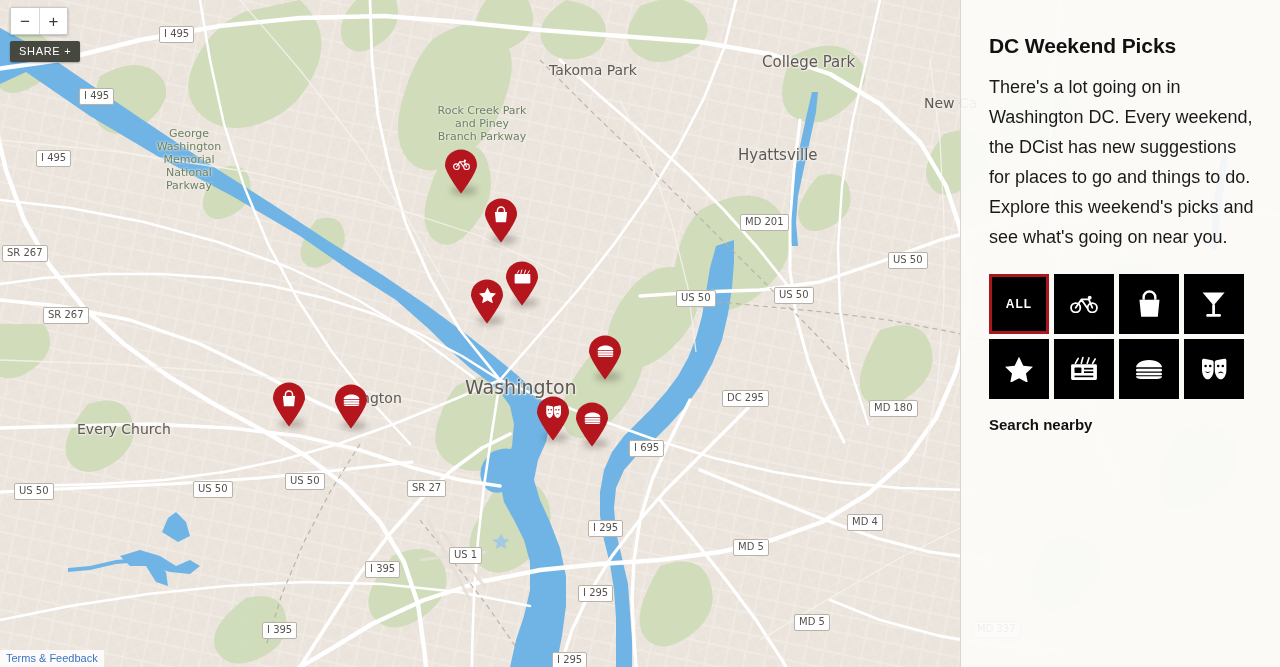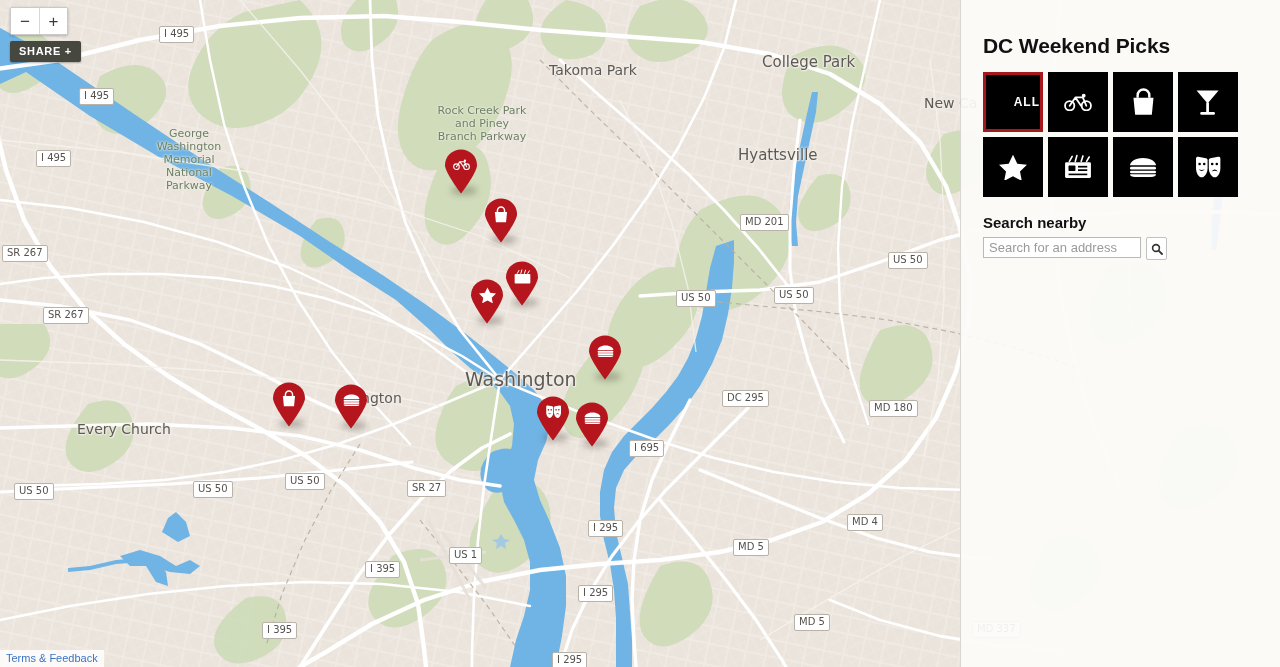--- a/index.html
+++ b/index.html
@@ -105,21 +105,21 @@
     font-family: "Liberation Sans", sans-serif;
     padding: 0;
   }
   #zoom-controls button + button { border-left: 1px solid #d8d8d8; }
 
   #share-button {
     position: absolute; left: 10px; top: 41px;
     background: #46473f;
     color: #fff;
     font-size: 11px;
-    font-weight: bold;
+    font-weight: normal;
     letter-spacing: .7px;
     padding: 4px 9px 5px 9px;
     border: 0;
     border-radius: 2px;
     cursor: pointer;
     box-shadow: 0 1px 2px rgba(0,0,0,.3);
     font-family: "Liberation Sans", sans-serif;
     z-index: 40;
   }
 
@@ -134,21 +134,21 @@
     z-index: 40;
   }
 
   
   #sidebar {
     position: absolute;
     right: 0; top: 0;
     width: 320px; height: 667px;
     background: rgba(252,251,249,.935);
     border-left: 1px solid rgba(150,145,138,.35);
-    padding: 34px 24px 0 22px;
+    padding: 34px 24px 0 28px;
     z-index: 30;
     overflow: hidden;
   }
   #panel-title {
     font-size: 21px;
     font-weight: bold;
     color: #111;
     margin: 0 0 14px 0;
     letter-spacing: -.1px;
   }
@@ -171,35 +171,35 @@
   .cat-cell { width: 65px; height: 65px; padding: 0 5px 5px 0; }
   .cat-btn {
     width: 60px; height: 60px;
     background: #000;
     border: 0;
     display: flex; align-items: center; justify-content: center;
     cursor: pointer;
     color: #fff;
     padding: 0;
   }
-  .cat-btn.selected { border: 3px solid #ec4899; justify-content: flex-end; }
+  .cat-btn.selected { border: 3px solid #ec4899; }
   .cat-btn .cat-label {
     font-size: 12px;
     font-weight: bold;
     letter-spacing: 1px;
     color: #fff;
     font-family: "Liberation Sans", sans-serif;
   }
   .cat-btn svg { display: block; fill: #fff; }
 
   #search-heading {
     font-size: 15px;
     font-weight: bold;
     color: #111;
-    margin: 0 0 6px 0;
+    margin: 0 0 16px 0;
   }
   #search-row { display: flex; align-items: stretch; gap: 5px; }
   #search-input {
     width: 158px;
     height: 21px;
     border: 1px solid #b9b9b9;
     background: #fff;
     font-size: 13px;
     color: #333;
     padding: 1px 5px;
@@ -374,21 +374,21 @@
     <div class="map-layer" id="park-label-layer">
         <div class="park-label" style="left: 436px; top: 104px;">Rock Creek Park and Piney Branch Parkway</div>
         <div class="park-label" style="left: 143px; top: 127px;">George Washington Memorial National Parkway</div>
       </div>
 
     <div class="map-layer" id="city-label-layer">
         <div class="city-label" style="left: 549px; top: 62px; font-size: 14px;">Takoma Park</div>
         <div class="city-label" style="left: 762px; top: 53px; font-size: 15px;">College Park</div>
         <div class="city-label" style="left: 924px; top: 95px; font-size: 14px;">New Ca</div>
         <div class="city-label" style="left: 738px; top: 146px; font-size: 15px;">Hyattsville</div>
-        <div class="city-label" style="left: 465px; top: 368px; font-size: 19px;">Washington</div>
+        <div class="city-label" style="left: 465px; top: 376px; font-size: 19px;">Washington</div>
         <div class="city-label" style="left: 338px; top: 390px; font-size: 14px;">Arlington</div>
         <div class="city-label" style="left: 77px; top: 421px; font-size: 14px;">Every Church</div>
       </div>
 
     <div class="map-layer" id="shield-layer">
         <div class="shield" style="left: 159px; top: 26px;">I 495</div>
         <div class="shield" style="left: 79px; top: 88px;">I 495</div>
         <div class="shield" style="left: 36px; top: 150px;">I 495</div>
         <div class="shield" style="left: 2px; top: 245px;">SR 267</div>
         <div class="shield" style="left: 43px; top: 307px;">SR 267</div>
@@ -559,20 +559,21 @@
     <div id="zoom-controls">
       <button>−</button>
       <button>+</button>
     </div>
     <button id="share-button">SHARE +</button>
     <a id="terms-link" href="#">Terms &amp; Feedback</a>
   </div>
 
   <aside id="sidebar">
     <h1 id="panel-title">DC Weekend Picks</h1>
+    <p id="panel-description">There's a lot going on in Washington DC. Every weekend, the DCist has new suggestions for places to go and things to do. Explore this weekend's picks and see what's going on near you.</p>
 
     <div id="category-grid">
         <div class="cat-cell">
           <button class="cat-btn selected" style="border-color: rgb(168, 23, 27); background: rgb(0, 0, 0);">
             <span class="cat-label">ALL</span>
           </button>
         </div>
         <div class="cat-cell">
           <button class="cat-btn" style="background: rgb(0, 0, 0);">
             <span>
@@ -666,25 +667,14 @@
                   <circle cx="22.8" cy="8" r="1.3"></circle>
                   <path d="M17.6 15.6 q3.2 -4 6.2 0 q-3.2 -1.6 -6.2 0 z"></path>
                 </g>
               </svg>
             </span>
           </button>
         </div>
       </div>
 
     <h2 id="search-heading">Search nearby</h2>
-    <div id="search-row">
-      <input id="search-input" type="text" placeholder="Search for an address" style="">
-      <button id="search-submit">
-        <span>
-          <svg width="12" height="12" viewBox="0 0 12 12" aria-hidden="true">
-            <circle cx="5" cy="5" r="3.4" stroke-width="1.6"></circle>
-            <line x1="7.6" y1="7.6" x2="11" y2="11" stroke-width="1.8" stroke-linecap="round"></line>
-          </svg>
-        </span>
-      </button>
-    </div>
   </aside>
 </div>
 
 </body></html>

